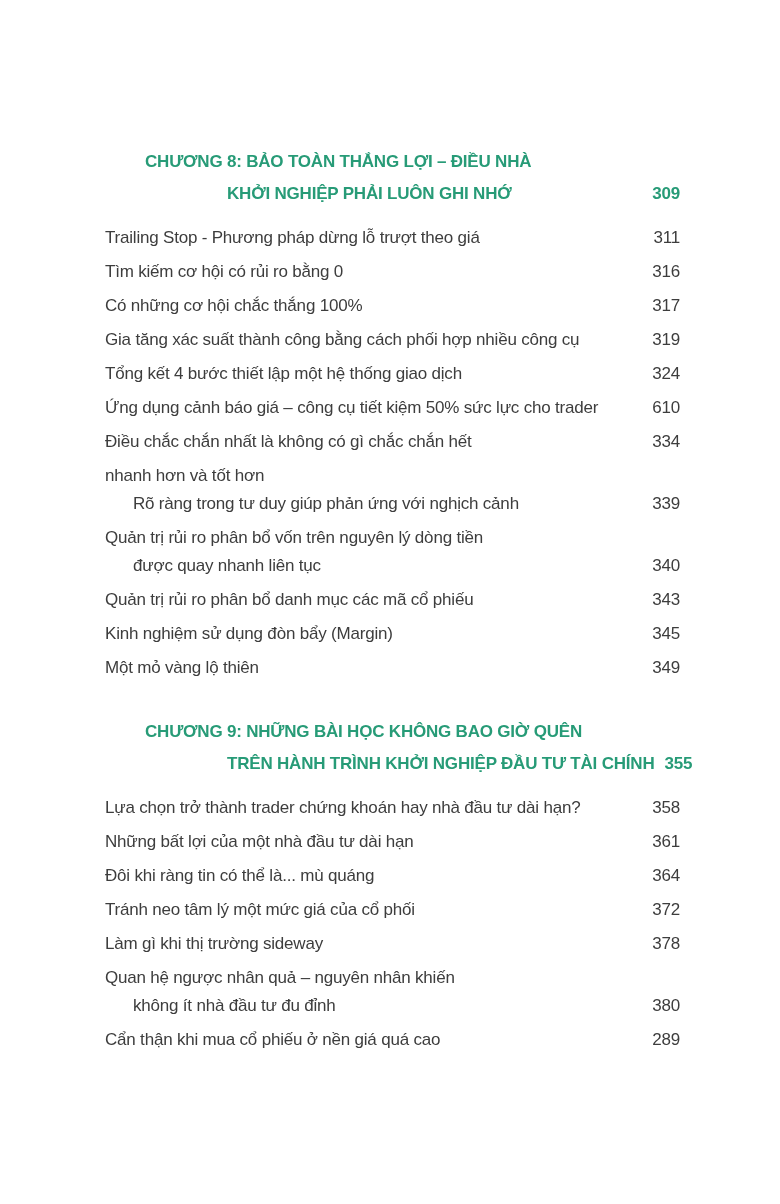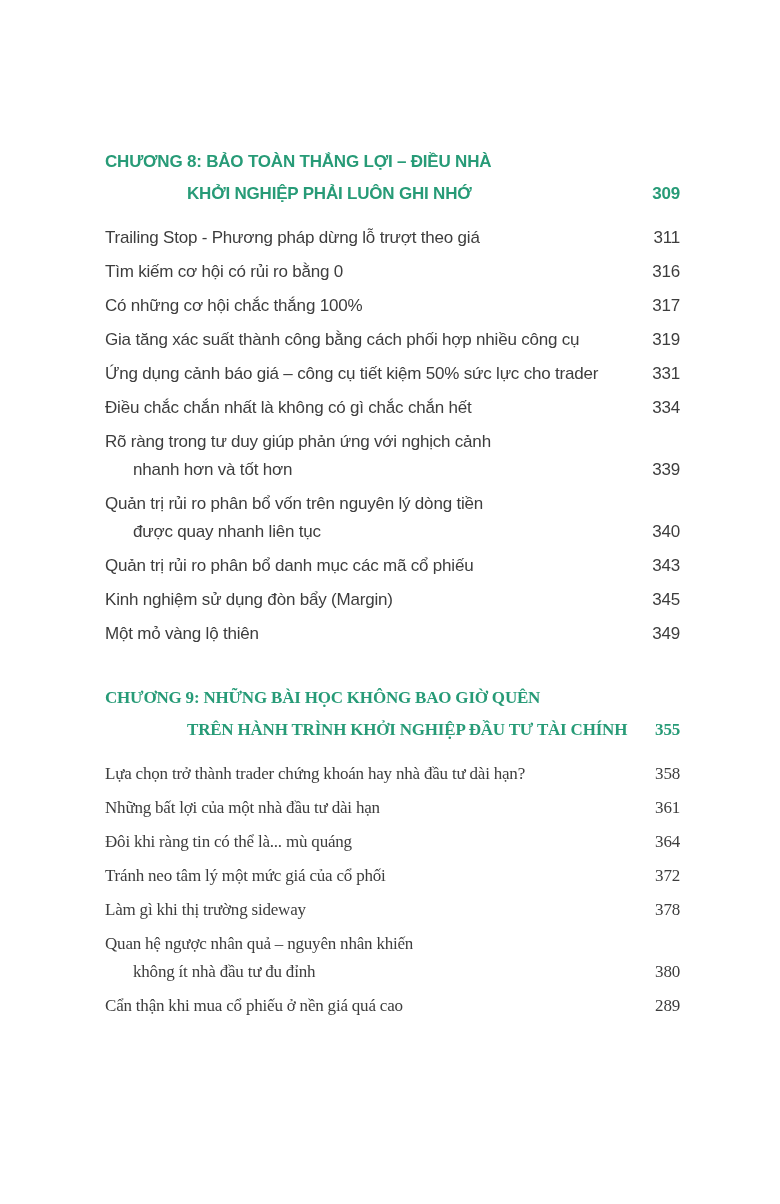--- a/index.html
+++ b/index.html
@@ -4,26 +4,27 @@
 <style>
   :root { --accent:#279b77; --text:#3d3d3d; --bg:#ffffff; }
   * { margin:0; padding:0; box-sizing:border-box; }
   html, body { background:var(--bg); }
   body {
     width:780px; height:1204px; overflow:hidden;
     font-family:"Liberation Sans", sans-serif;
     color:var(--text);
   }
   .page { padding:146px 100px 0 105px; }
-  .section + .section { margin-top:34px;font-family:Liberation Serif, serif; }
+  .section + .section { margin-top:34px; }
 
   .section-heading {
-    display:flex; align-items:flex-end; justify-content:space-between; gap:26px;
+    display:flex; align-items:flex-end; justify-content:space-between; gap:10px;
     color:var(--accent); font-weight:bold; font-size:17px; letter-spacing:-0.2px;
     margin-bottom:14px;
+    margin-left:40px;
   }
   .heading-lines { flex:1 1 auto; }
   .heading-line { line-height:32px; white-space:nowrap; }
   .heading-line + .heading-line { padding-left:82px; }
   .heading-page { flex:0 0 auto; line-height:32px; }
 
   .entry {
     display:flex; align-items:flex-end; justify-content:space-between; 
     font-size:17px; letter-spacing:-0.2px; margin-bottom:6px;
   }
@@ -66,39 +67,45 @@
     <div class="entry-page">317</div>
   </div>
 
   <div class="entry">
     <div class="entry-lines">
             <div class="entry-line">Gia tăng xác suất thành công bằng cách phối hợp nhiều công cụ</div>
           </div>
     <div class="entry-page">319</div>
   </div>
 
+  <div class="entry">
+    <div class="entry-lines">
+            <div class="entry-line">Tổng kết 4 bước thiết lập một hệ thống giao dịch</div>
+          </div>
+    <div class="entry-page">324</div>
+  </div>
 
   <div class="entry">
     <div class="entry-lines">
             <div class="entry-line">Ứng dụng cảnh báo giá – công cụ tiết kiệm 50% sức lực cho trader</div>
           </div>
-    <div class="entry-page">331</div>
+    <div class="entry-page">610</div>
   </div>
 
   <div class="entry">
     <div class="entry-lines">
             <div class="entry-line">Điều chắc chắn nhất là không có gì chắc chắn hết</div>
           </div>
     <div class="entry-page">334</div>
   </div>
 
   <div class="entry">
     <div class="entry-lines">
+            <div class="entry-line">nhanh hơn và tốt hơn</div>
             <div class="entry-line">Rõ ràng trong tư duy giúp phản ứng với nghịch cảnh</div>
-            <div class="entry-line">nhanh hơn và tốt hơn</div>
           </div>
     <div class="entry-page">339</div>
   </div>
 
   <div class="entry">
     <div class="entry-lines">
             <div class="entry-line">Quản trị rủi ro phân bổ vốn trên nguyên lý dòng tiền</div>
             <div class="entry-line">được quay nhanh liên tục</div>
           </div>
     <div class="entry-page">340</div>

